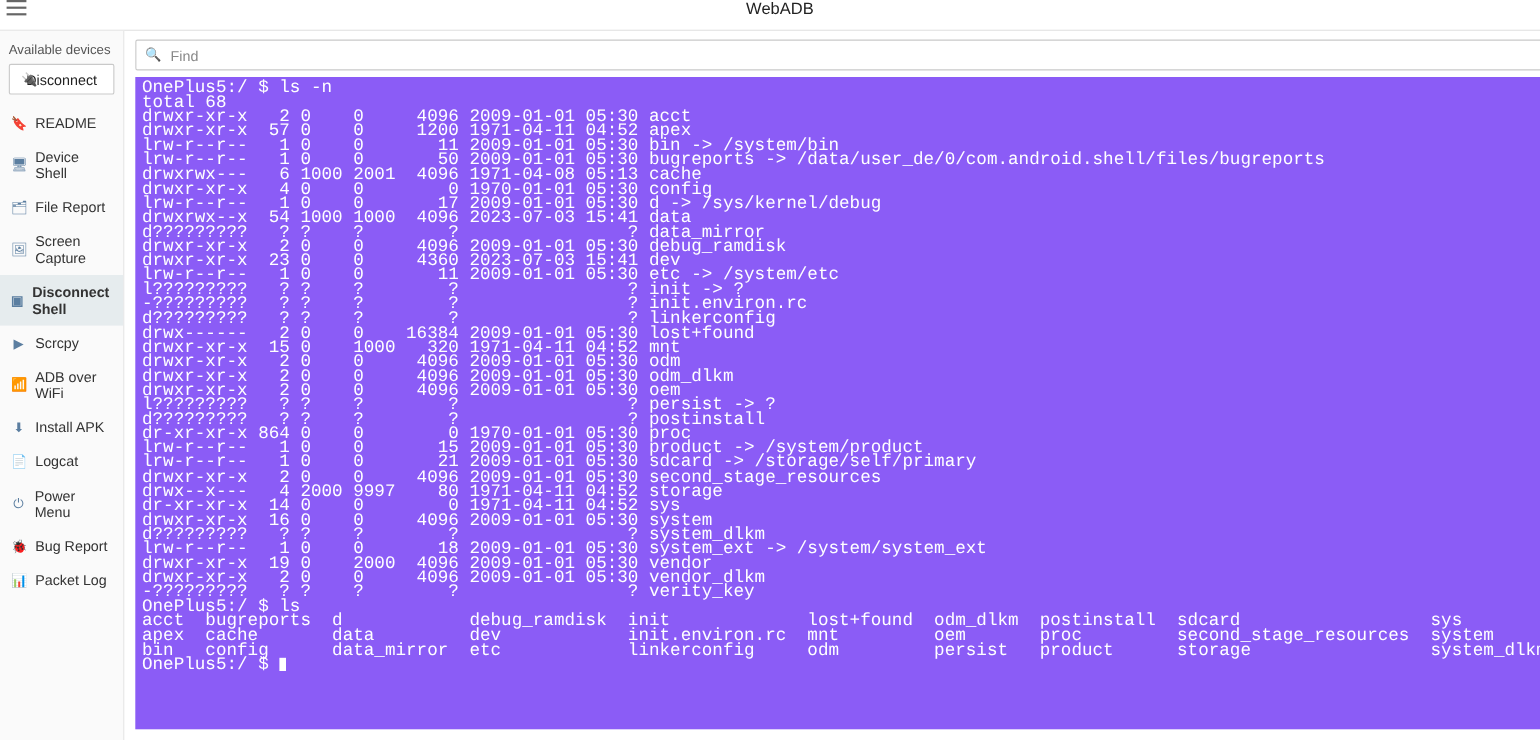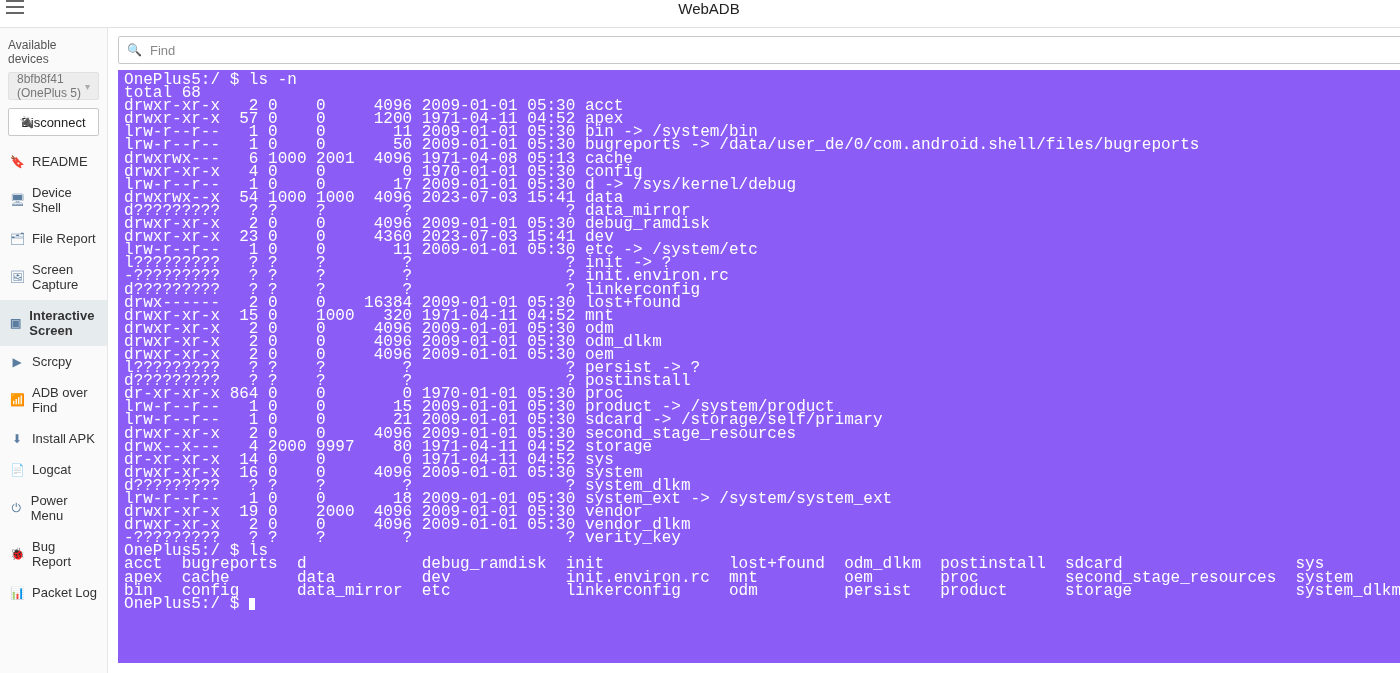--- a/index.html
+++ b/index.html
@@ -36,24 +36,20 @@
       <span></span>
       <span></span>
       <span></span>
     </div>
   <div class="title">WebADB</div>
 </div>
 
 <div class="layout">
   <div class="sidebar">
     <div class="section-label">Available devices</div>
-    <div class="device-select">
-      <span>8bfb8f41 (OnePlus 5)</span>
-      <span class="chev">▾</span>
-    </div>
     <div class="disconnect-btn">
       <span class="plug">🔌</span>
       <span>Disconnect</span>
     </div>
     <div id="nav">
         <div class="nav-item">
           <span class="icon">🔖</span>
           <span>README</span>
         </div>
         <div class="nav-item">
@@ -63,29 +59,29 @@
         <div class="nav-item">
           <span class="icon">🗂</span>
           <span>File Report</span>
         </div>
         <div class="nav-item">
           <span class="icon">🖼</span>
           <span>Screen Capture</span>
         </div>
         <div class="nav-item active">
           <span class="icon">▣</span>
-          <span>Interactive Screen</span>
+          <span>Disconnect Shell</span>
         </div>
         <div class="nav-item">
           <span class="icon">▶</span>
           <span>Scrcpy</span>
         </div>
         <div class="nav-item">
           <span class="icon">📶</span>
-          <span>ADB over Find</span>
+          <span>ADB over WiFi</span>
         </div>
         <div class="nav-item">
           <span class="icon">⬇</span>
           <span>Install APK</span>
         </div>
         <div class="nav-item">
           <span class="icon">📄</span>
           <span>Logcat</span>
         </div>
         <div class="nav-item">

